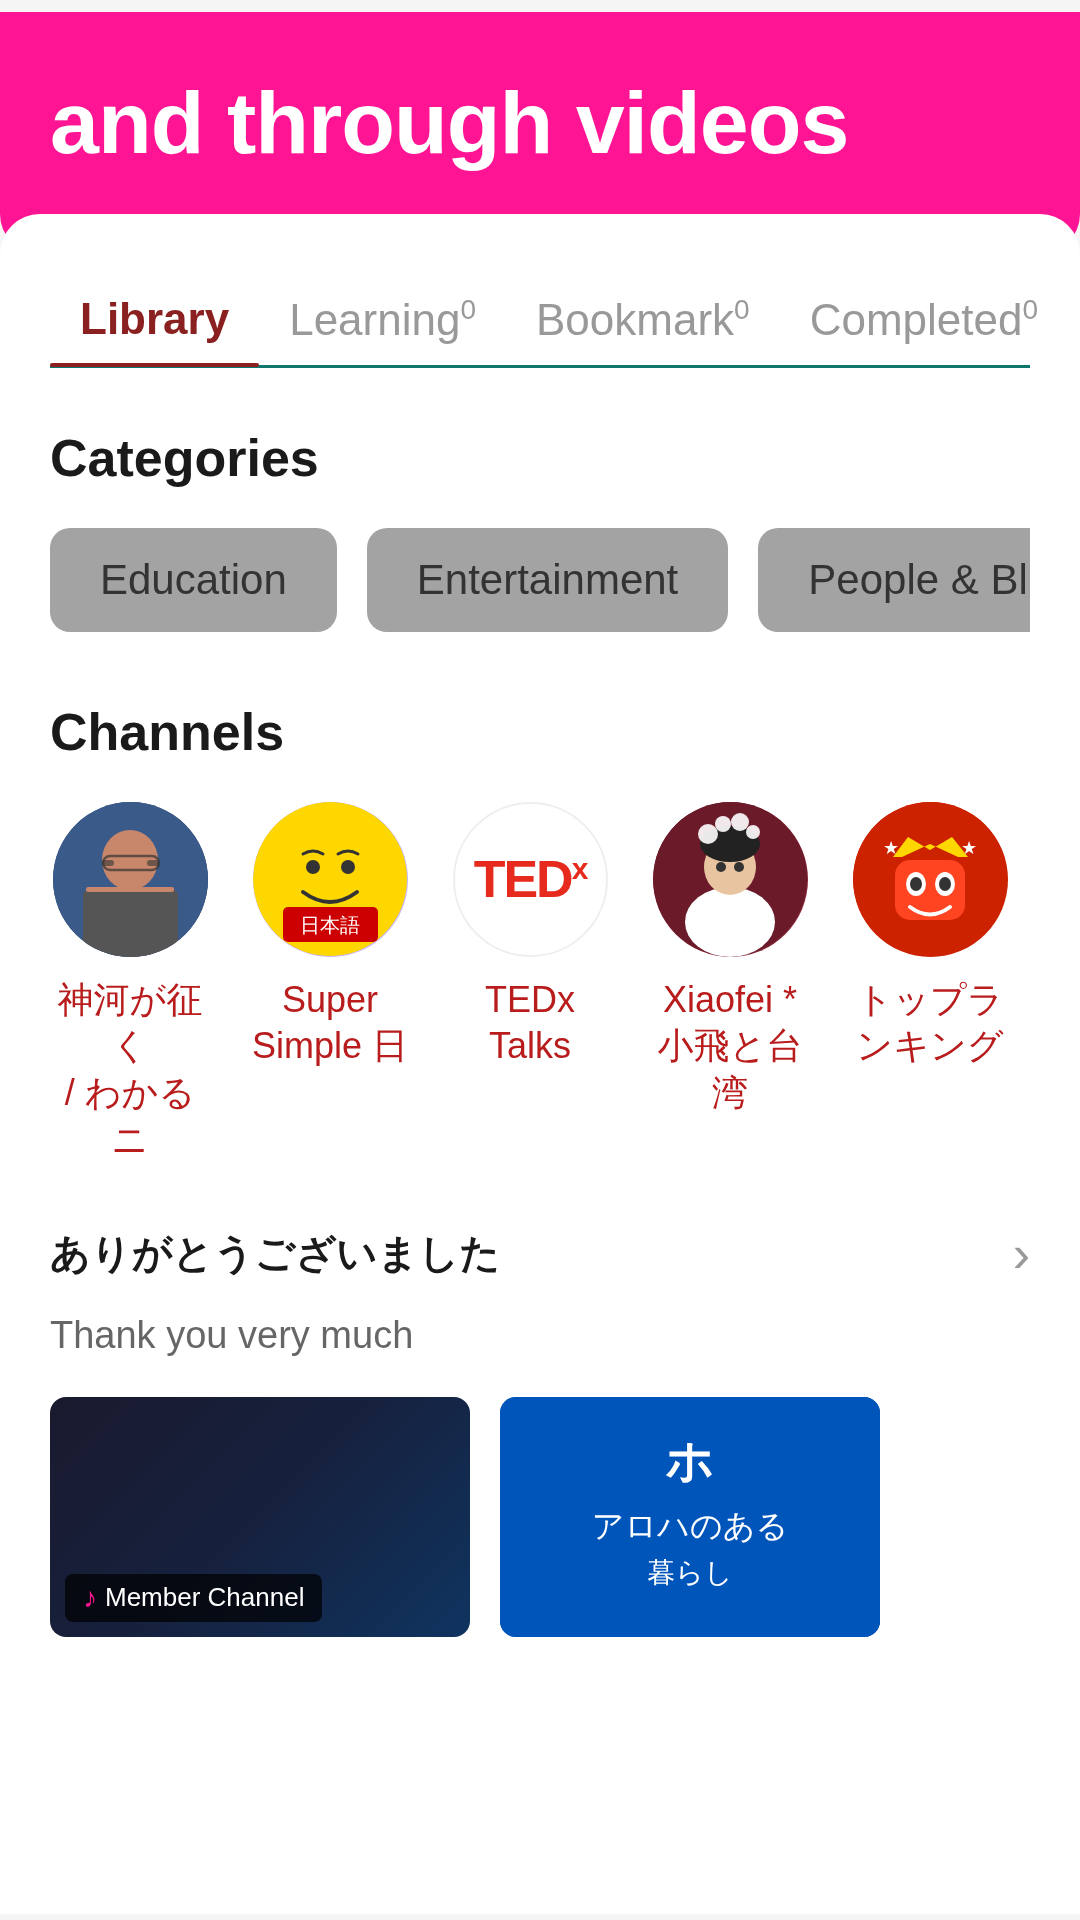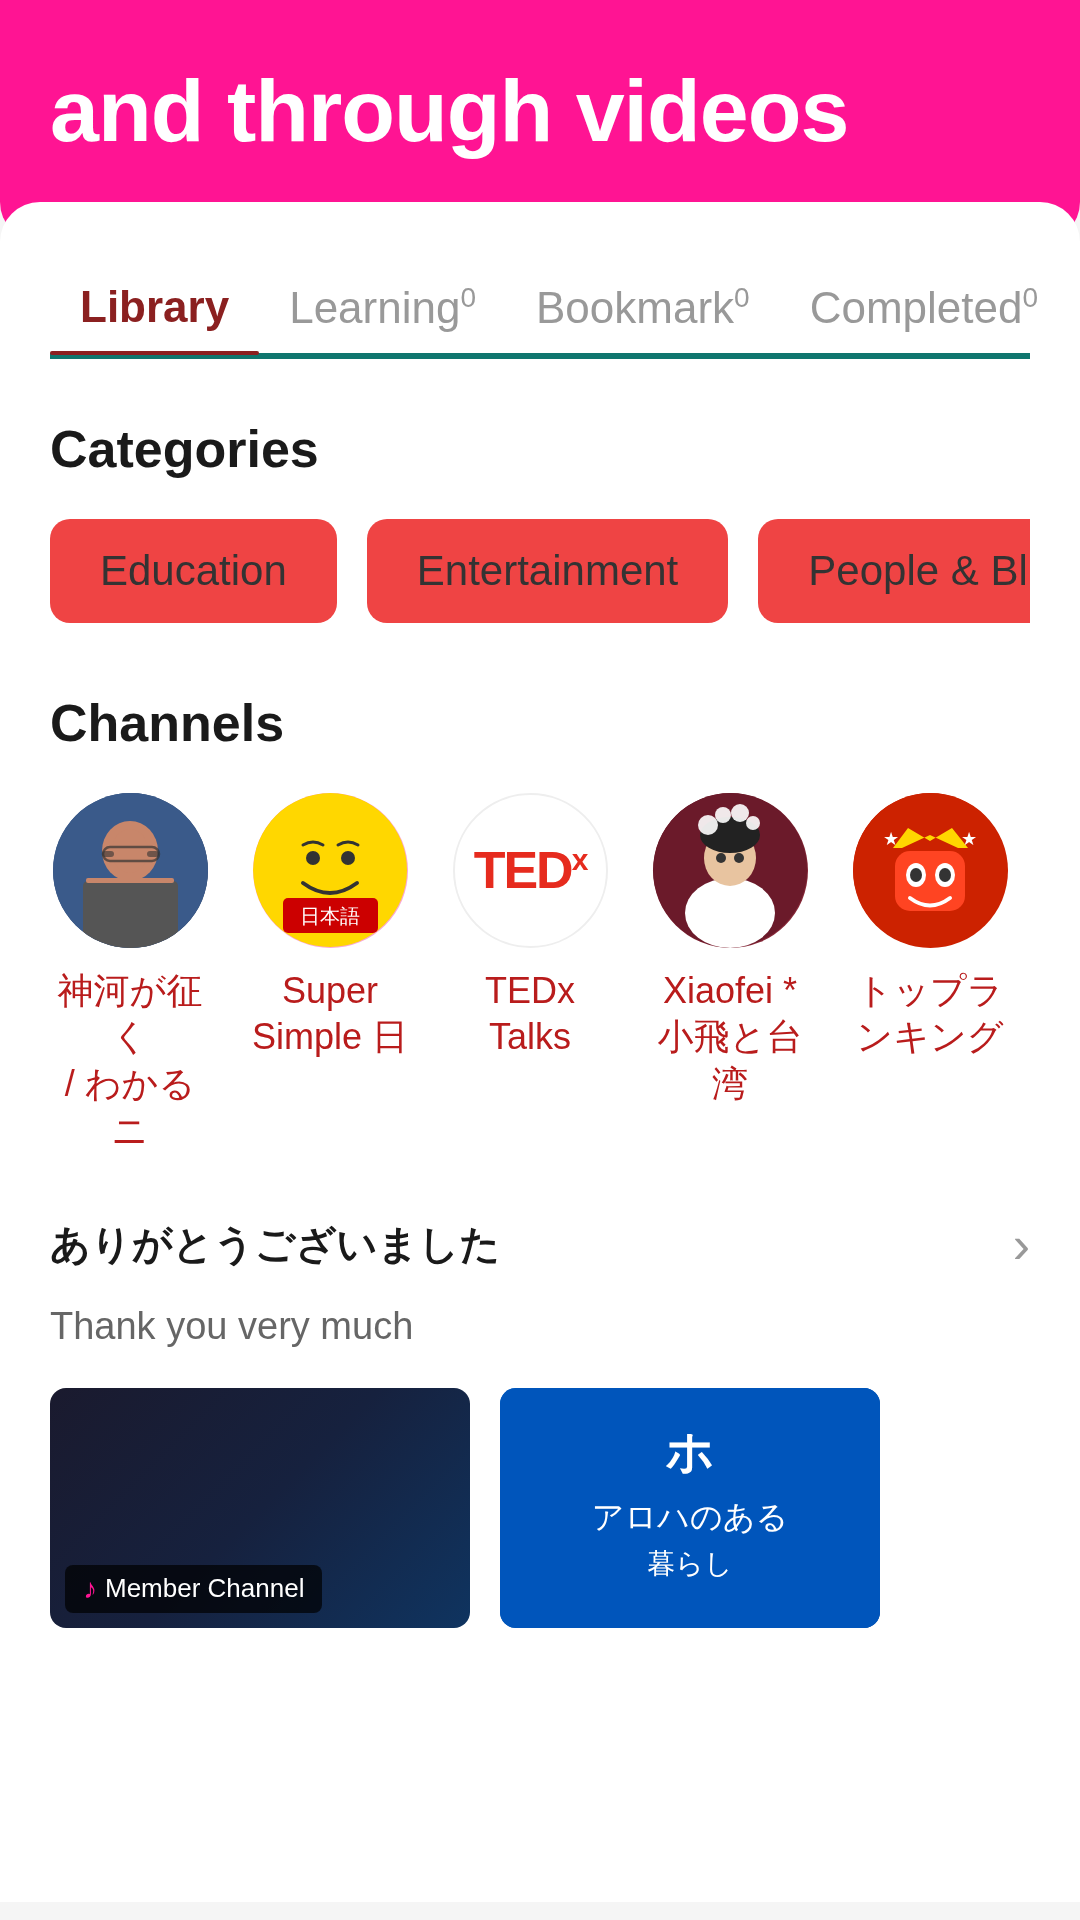--- a/index.html
+++ b/index.html
@@ -15,20 +15,21 @@
       font-family: -apple-system, BlinkMacSystemFont, 'Helvetica Neue', sans-serif;
       background: #f5f5f5;
       overflow-x: hidden;
     }
 
     .header-banner {
       width: 100%;
       background: #FF1493;
       padding: 60px 50px 80px 50px;
       border-radius: 0 0 40px 40px;
+      margin-top: 12px;
     }
 
     .header-banner h1 {
       color: white;
       font-size: 88px;
       font-weight: 800;
       letter-spacing: -1px;
     }
 
     .main-content {
@@ -41,21 +42,21 @@
 
     .page-title {
       font-size: 96px;
       font-weight: 800;
       color: #1a1a1a;
       margin-bottom: 50px;
     }
 
     .tabs-container {
       display: flex;
-      border-bottom: 6px solid #0f766e;
+      border-bottom: 3px solid #0f766e;
       margin-bottom: 60px;
       gap: 0;
     }
 
     .tab {
       padding: 20px 30px;
       font-size: 44px;
       color: #999;
       font-weight: 500;
       cursor: pointer;
@@ -95,21 +96,21 @@
       margin-bottom: 70px;
     }
 
     .categories-row {
       display: flex;
       gap: 30px;
       overflow: hidden;
     }
 
     .category-chip {
-      background: #ef4444;
+      background: #a3a3a3;
       border-radius: 20px;
       padding: 28px 50px;
       font-size: 42px;
       color: #333;
       font-weight: 500;
       cursor: pointer;
       white-space: nowrap;
       flex-shrink: 0;
     }
 
@@ -139,21 +140,21 @@
       justify-content: center;
       background: #ddd;
       flex-shrink: 0;
     }
 
     .channel-avatar.person1 {
       background: linear-gradient(135deg, #3a5a8a 0%, #1a2a4a 100%);
     }
 
     .channel-avatar.person2 {
-      background: #f9a8d4;
+      background: #c4b5fd;
     }
 
     .channel-avatar.tedx {
       background: white;
       border: 2px solid #eee;
     }
 
     .channel-avatar.person3 {
       background: linear-gradient(135deg, #6B1A2A 0%, #8B2A3A 100%);
     }

